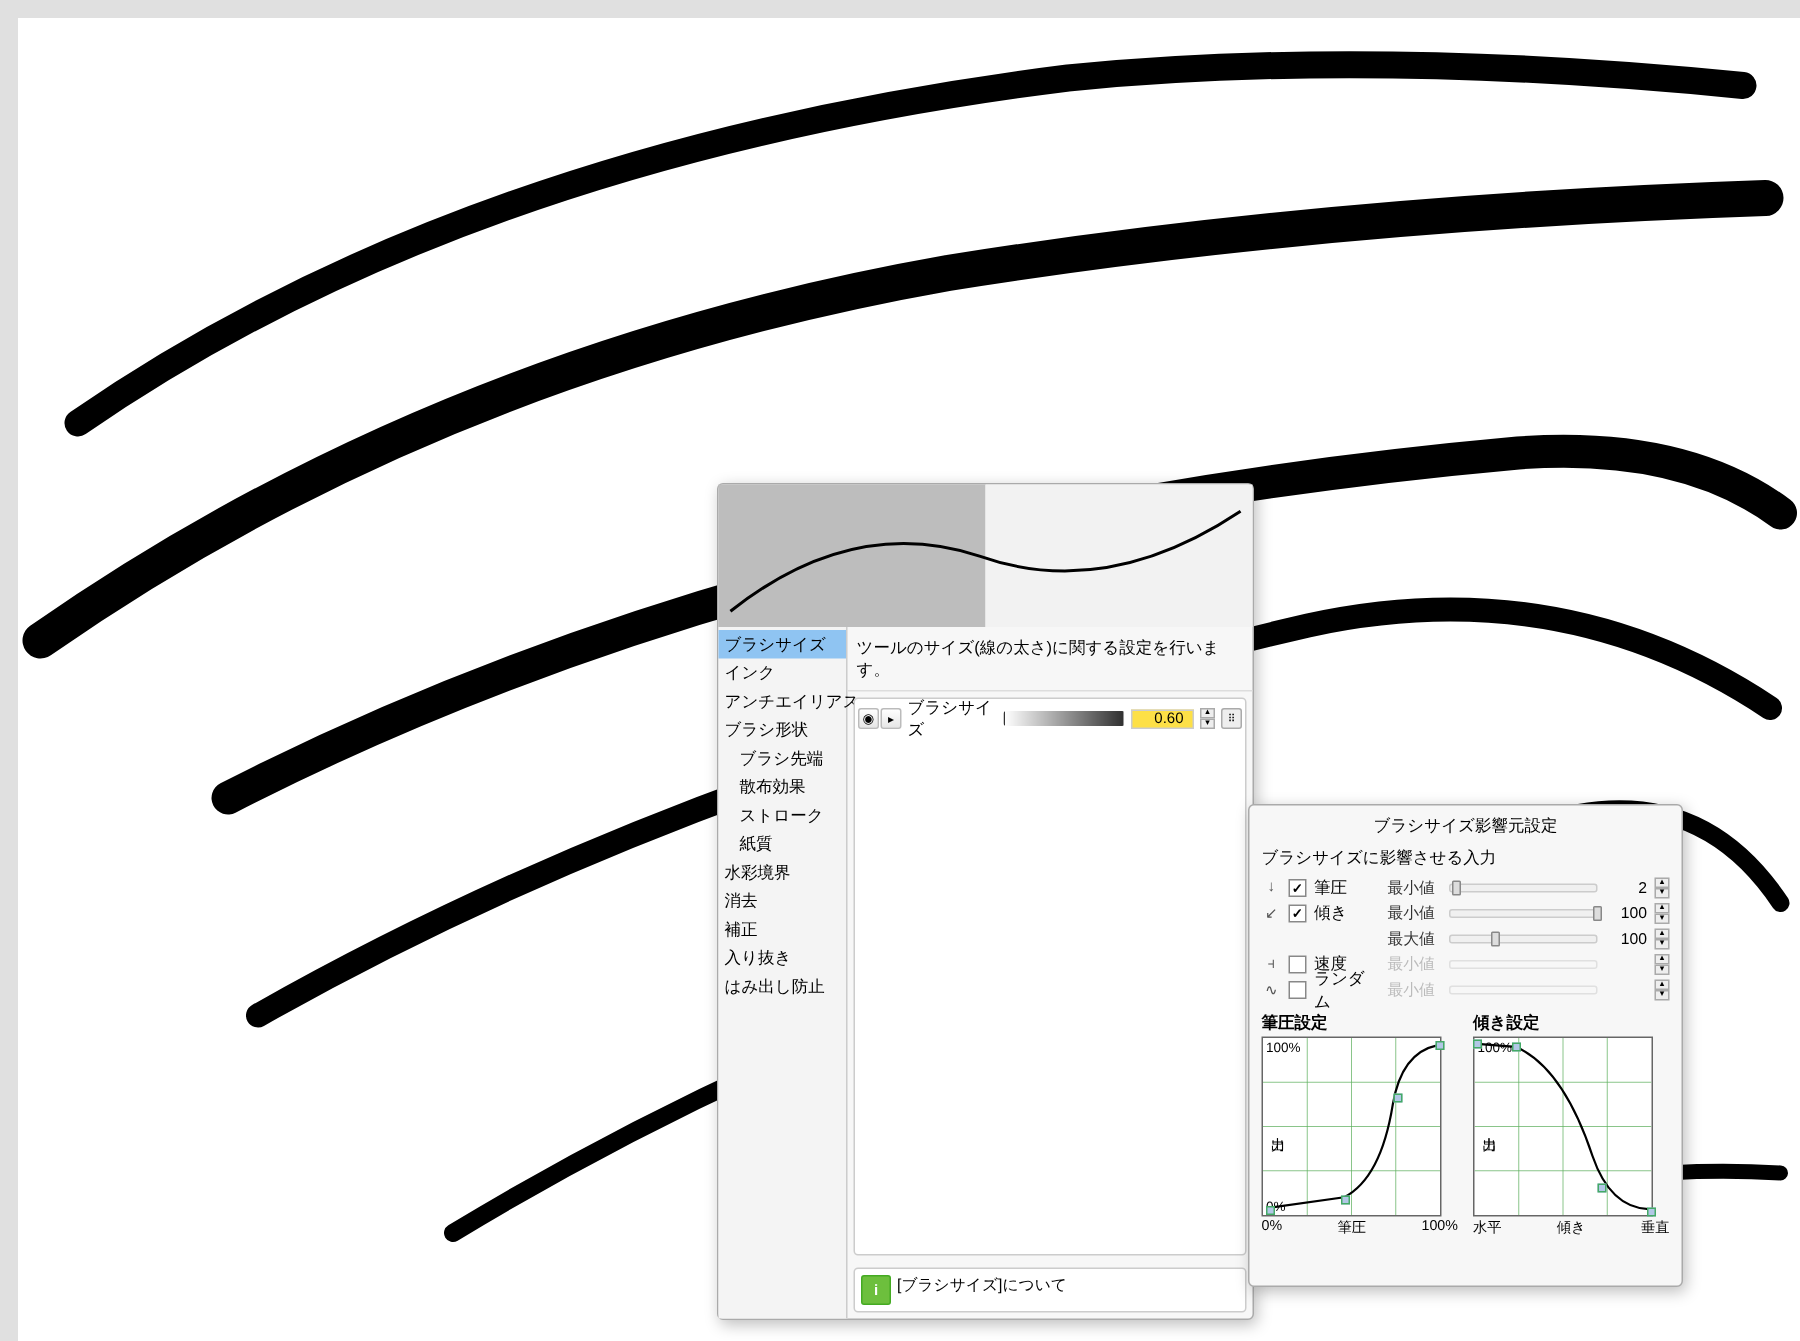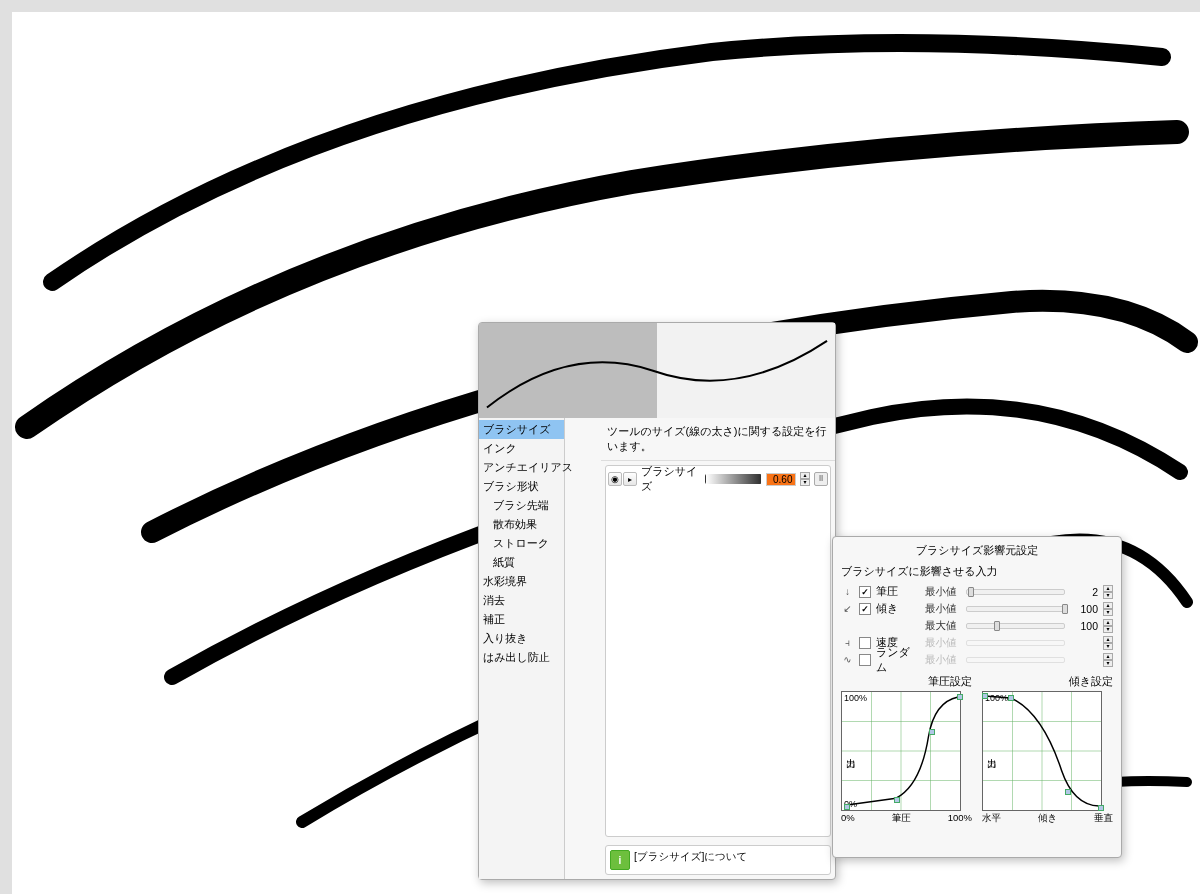--- a/index.html
+++ b/index.html
@@ -50,30 +50,30 @@
 
 .main-row { flex:1; display:flex; min-height:0; }
 .category-list {
   width: 86px; background:#f4f4f4; border-right:1px solid #ccc;
   display:flex; flex-direction:column; padding: 2px 0;
 }
 .cat-item { padding: 2px 4px; cursor:pointer; white-space:nowrap; }
 .cat-item.indent { padding-left: 14px; }
 .cat-item.selected { background:#8fc4f2; }
 
-.settings-col { flex:1; display:flex; flex-direction:column;margin-left:36px; }
+.settings-col { flex:1; display:flex; flex-direction:column; }
 .desc-bar { padding: 6px 6px; font-size:11px; border-bottom:1px solid #ddd; }
 .settings-body { flex:1; margin:4px; border:1px solid #ccc; border-radius:3px; background:#fff; padding: 4px 2px; }
 .setting-row { display:flex; align-items:center; gap:4px; margin-bottom:3px; height:18px; }
 .row-btns { display:flex; flex-direction:row; gap:1px; }
 .mini-btn { width:14px; height:14px; border:1px solid #bbb; background:linear-gradient(#fff,#e6e6e6); border-radius:2px; display:flex;align-items:center;justify-content:center; font-size:8px; cursor:pointer;}
 .eye-icon::before{content:"◉"; font-size:9px;}
 .tri-icon::before{content:"▸"; font-size:8px;}
 .slider-track { flex:1; height:10px; background: linear-gradient(to right,#fff, #303030); border:1px solid transparent; position:relative; border-radius:2px; }
-.val-display { width: 30px; font-size:10px; text-align:right; background:#f97316; border:1px solid #ccc; padding:0 6px; }
+.val-display { width: 42px; font-size:10px; text-align:right; background:#fde047; border:1px solid #ccc; padding:0 6px; }
 .spinner { display:flex; flex-direction:column; }
 .spinner span{ width:10px;height:7px;border:1px solid #aaa;background:#eee;font-size:6px;line-height:5px;text-align:center;cursor:pointer;}
 .dots-btn { width:14px; height:14px; border:1px solid #aaa; background:#eee; border-radius:2px; display:flex;align-items:center;justify-content:center; font-size:7px; cursor:pointer; }
 .chk { width:12px; height:12px; border:1px solid #888; background:#fff; display:inline-flex; align-items:center; justify-content:center; font-size:9px; cursor:pointer; }
 .chk.checked::after{ content:"✓"; color:#000; font-weight:bold; }
 
 .help-box { margin:4px; border:1px solid #ccc; border-radius:3px; background:#fff; padding:4px; font-size:10px; display:flex; gap:4px; }
 .help-icon { width:20px;height:20px; background:#6dbf3d; border:1px solid #4a2; color:#fff; font-weight:bold; display:flex;align-items:center;justify-content:center; border-radius:2px;}
 .help-text h4{ font-size:10.5px; font-weight:normal; margin-bottom:2px;}
 .help-text p{ font-size:10px; line-height:1.25; }
@@ -95,21 +95,21 @@
 .inf-mmlabel { width:36px; color:#333; font-size:10.5px;}
 .inf-mmlabel.disabled{ color:#bbb;}
 .thin-slider { flex:1; height:6px; background:#f0f0f0; border:1px solid #ccc; position:relative; border-radius:2px; }
 .thin-slider .thumb{ position:absolute; top:-3px; width:6px; height:10px; background:#ddd; border:1px solid #888; border-radius:1px;}
 .thin-slider.disabled{ background:#f7f7f7; border-color:#e0e0e0; }
 .inf-val { width:28px; text-align:right; font-size:10.5px; }
 .inf-val.disabled{color:#ccc;}
 
 .curve-row { display:flex; gap:10px; margin-top:4px; }
 .curve-box { flex:1; }
-.curve-box h5{ font-size:11px; font-weight:normal; margin-bottom:2px;text-align:right; }
+.curve-box h5{ font-size:11px; font-weight:bold; margin-bottom:2px; }
 .curve-graph { width:120px; height:120px; border:1px solid #666; background:#fff; position:relative; }
 .curve-graph svg{ position:absolute; inset:0; }
 .axis-label-y { position:absolute; left:2px; top:50%; transform:translateY(-50%); font-size:9.5px; writing-mode:vertical-rl;}
 .curve-labels { display:flex; justify-content:space-between; font-size:9.5px; margin-top:1px;}
 .pct-tl{ position:absolute; top:1px; left:2px; font-size:9px;}
 .pct-bl{ position:absolute; bottom:1px; left:2px; font-size:9px;}
 .handle{ position:absolute; width:6px; height:6px; background:#b2c7e6; border:1px solid #4a6; transform:translate(-50%,-50%); }
 
 </style>
 </head>

